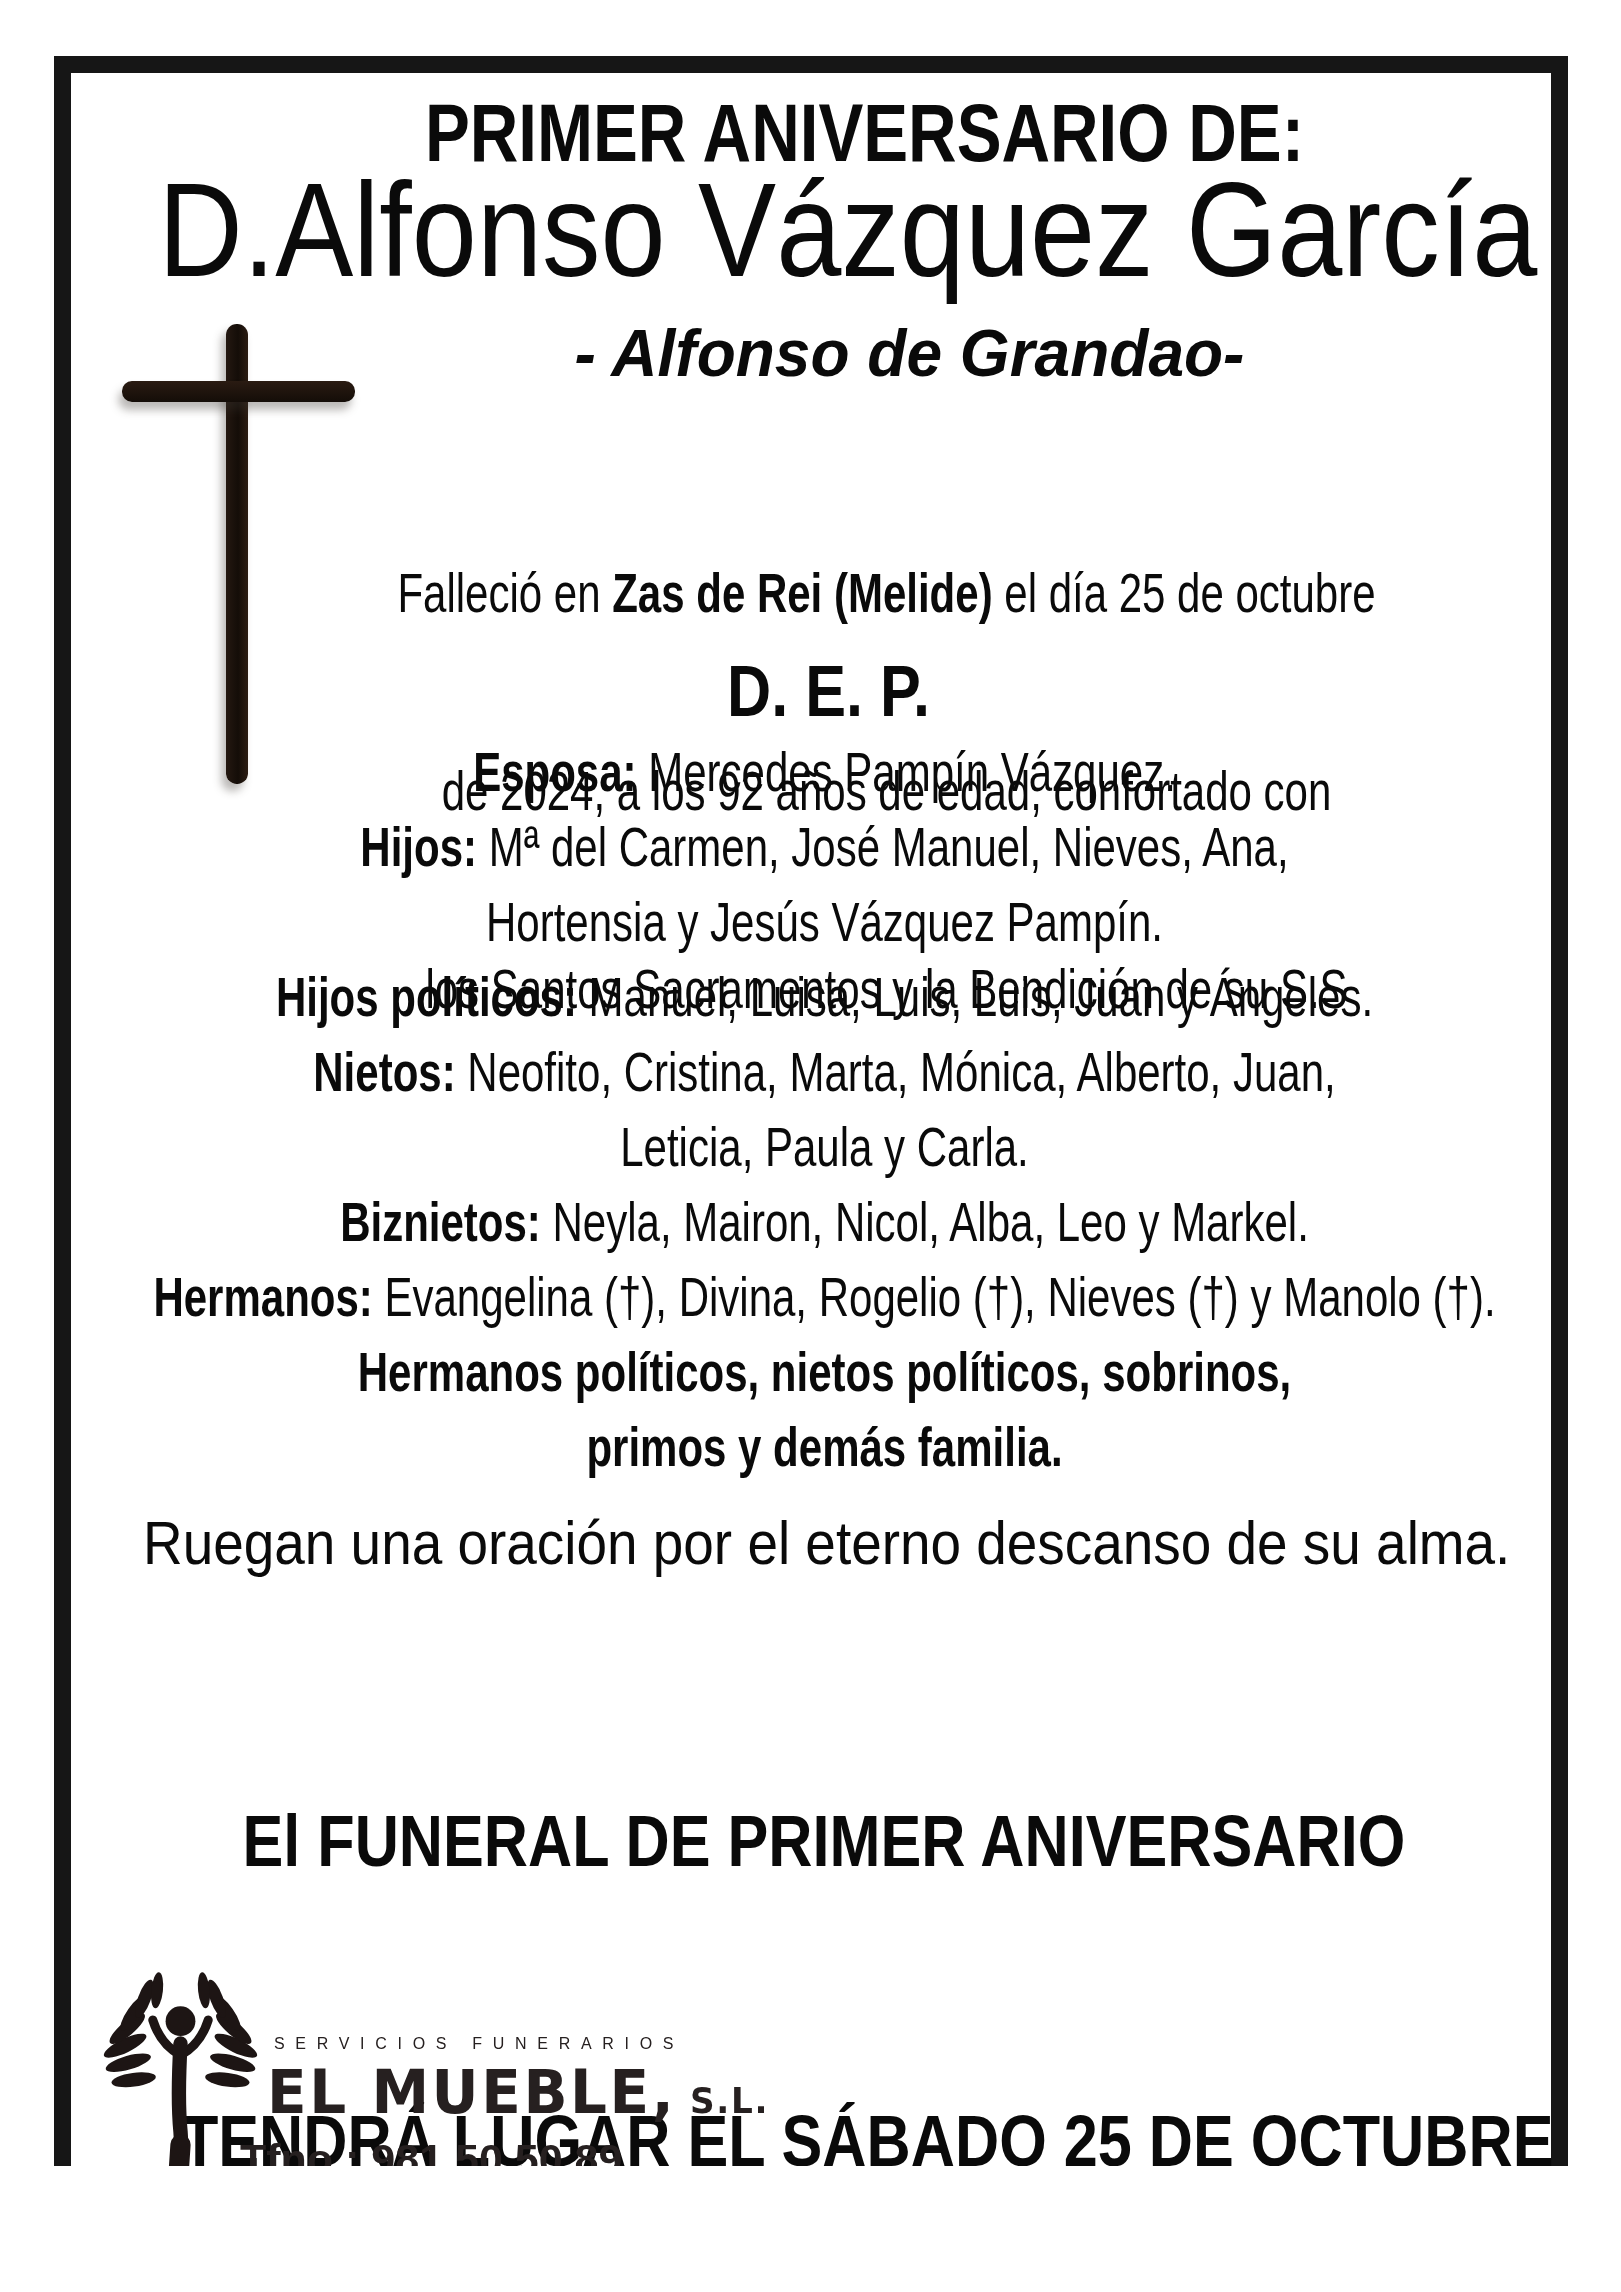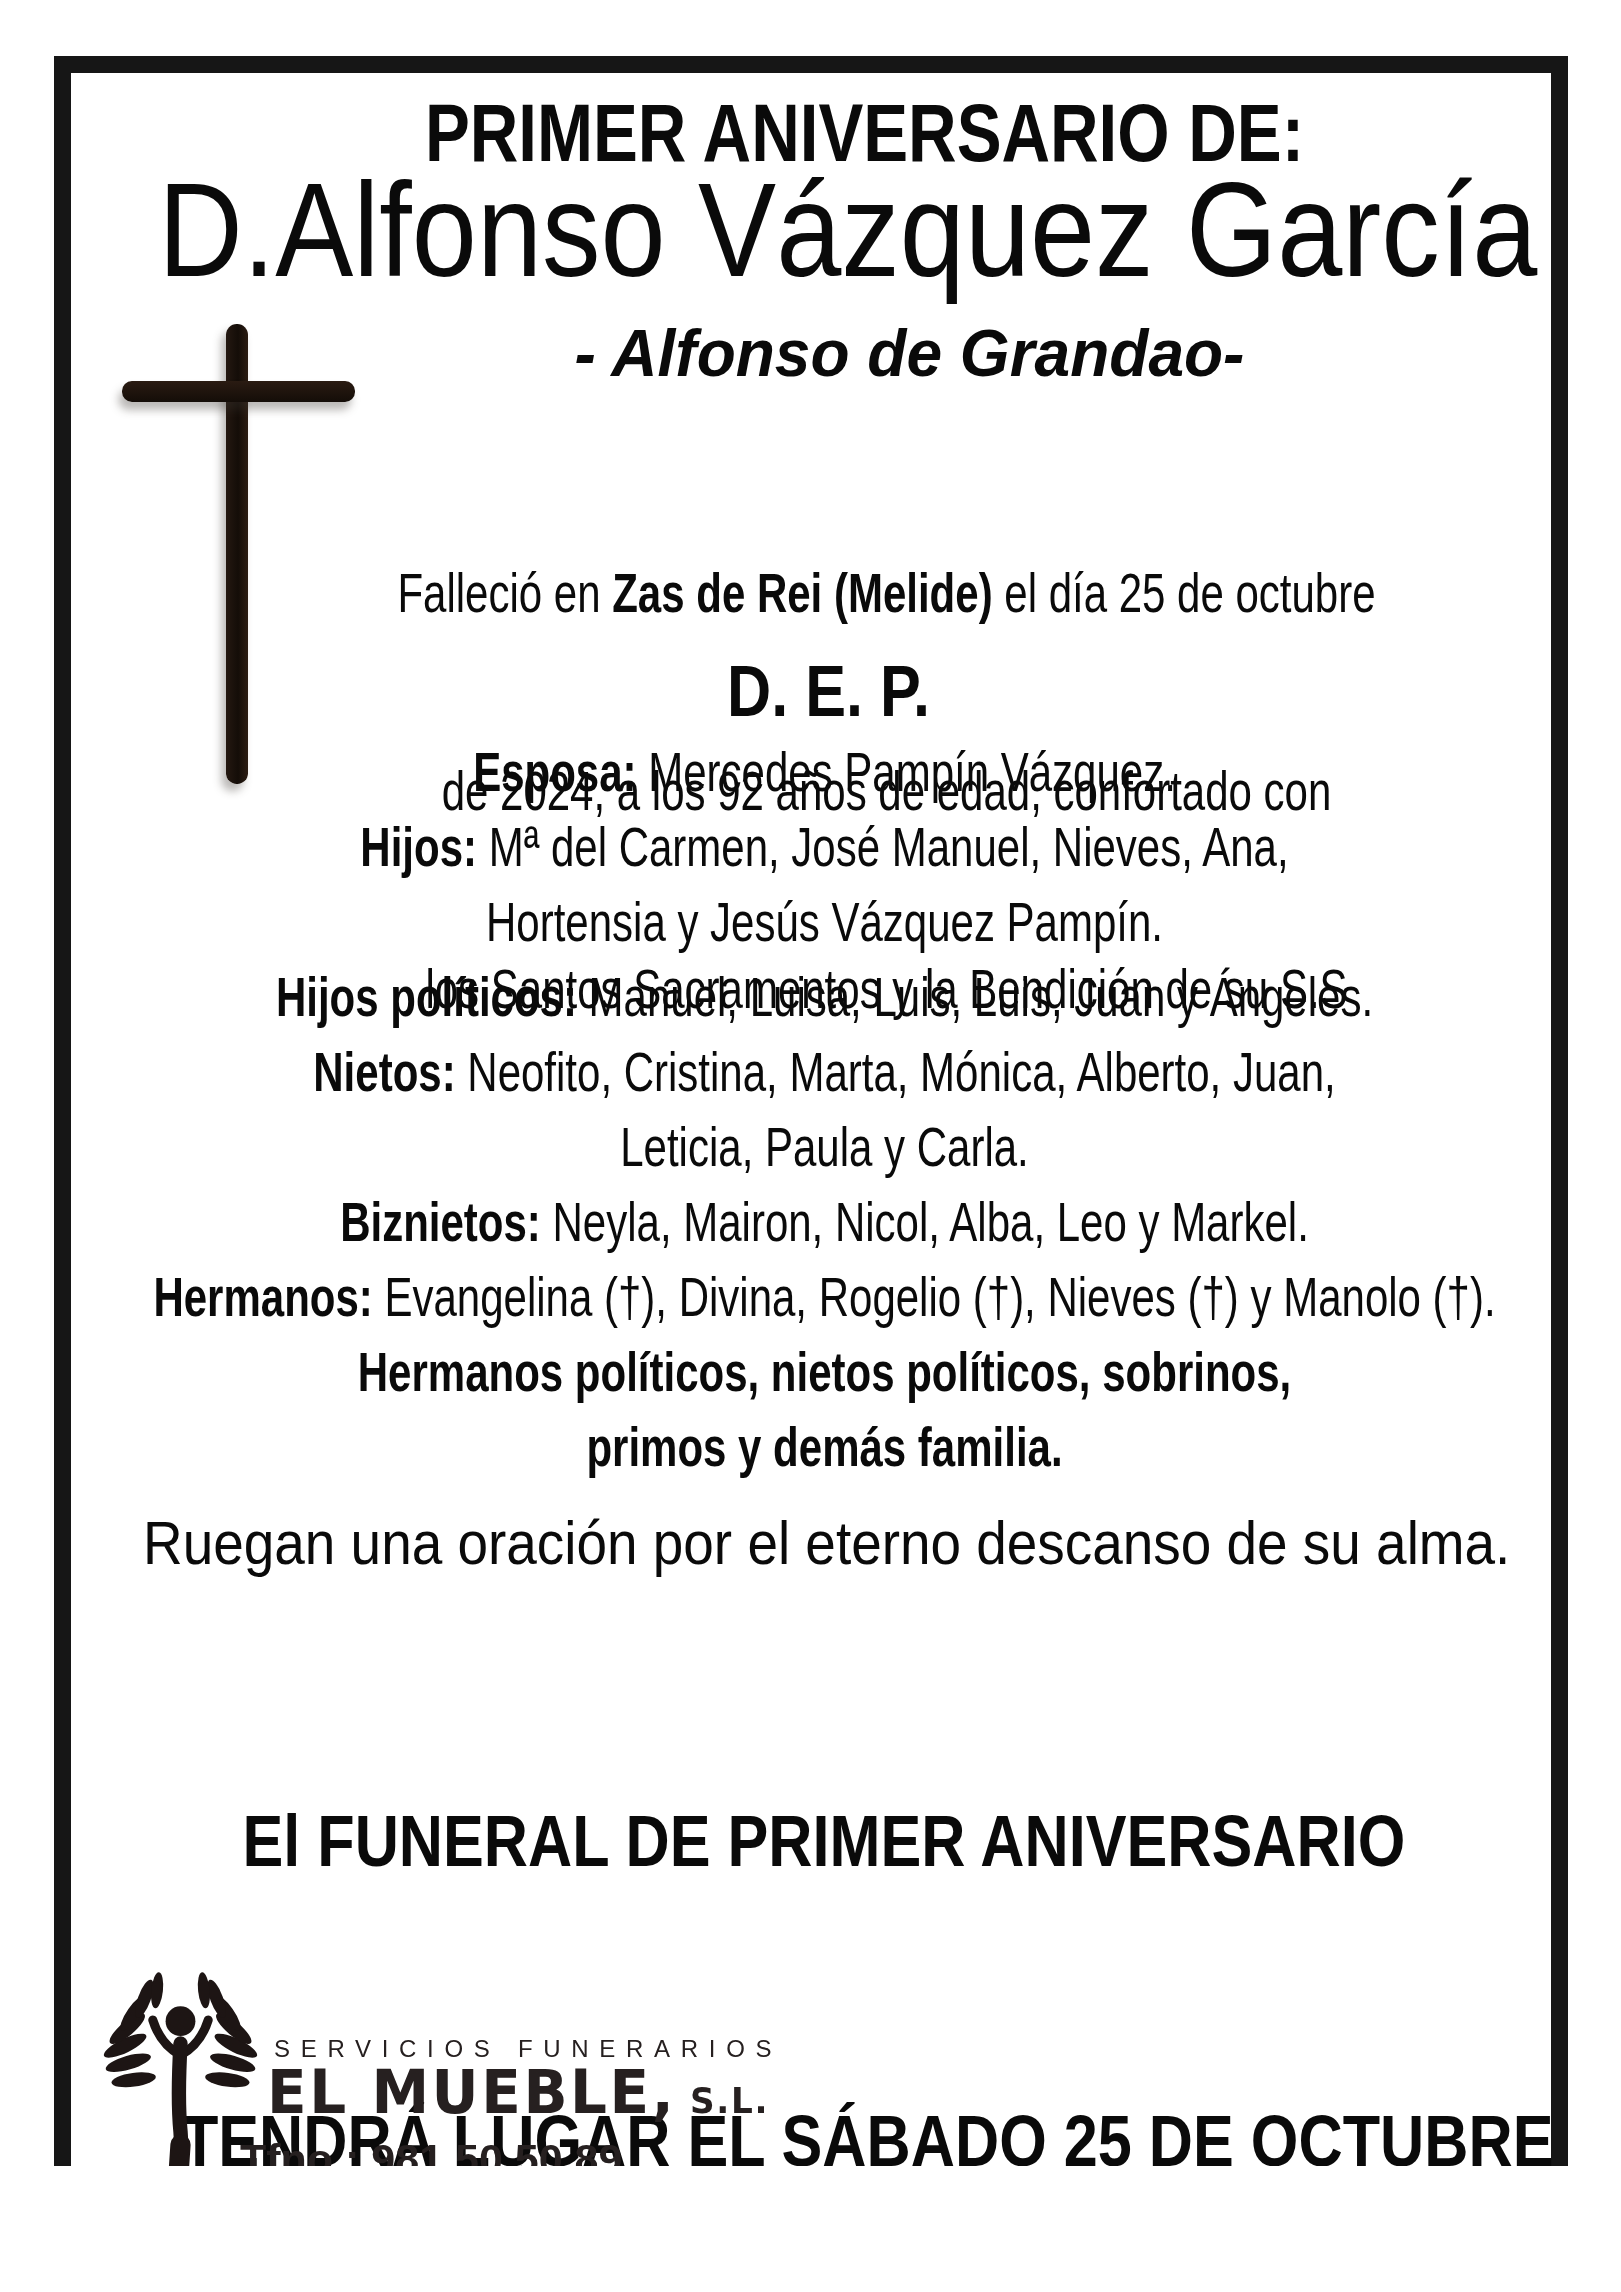--- a/index.html
+++ b/index.html
@@ -66,21 +66,21 @@
   .cross-hbar{
     position:absolute;left:122px;top:381px;width:233px;height:20.6px;
     border-radius:9.9px;
     background:linear-gradient(180deg,#2a1b12,#140d08);
     box-shadow:-3.6px 8px 8px rgba(60,55,50,0.35);
   }
   
   .logo-icon{position:absolute;left:100px;top:1969px;width:161px;height:213px;}
   .logo-tagline{
     position:absolute;left:274px;top:2035px;
-    font-size:24px;letter-spacing:10.7px;font-weight:400;color:#262020;white-space:pre;
+    font-size:16px;letter-spacing:10.7px;font-weight:400;color:#262020;white-space:pre;
   }
   .logo-company{
     position:absolute;left:267px;top:2056px;color:#262020;white-space:pre;
     font-weight:700;font-size:61px;letter-spacing:2.7px;
     font-family:"DejaVu Sans","Liberation Sans",sans-serif;
     transform:scaleX(0.95);transform-origin:left center;
   }
   .logo-company .suffix{font-size:36px;letter-spacing:1.8px;}
   .logo-phone{
     position:absolute;left:240px;top:2135px;color:#262020;white-space:pre;

